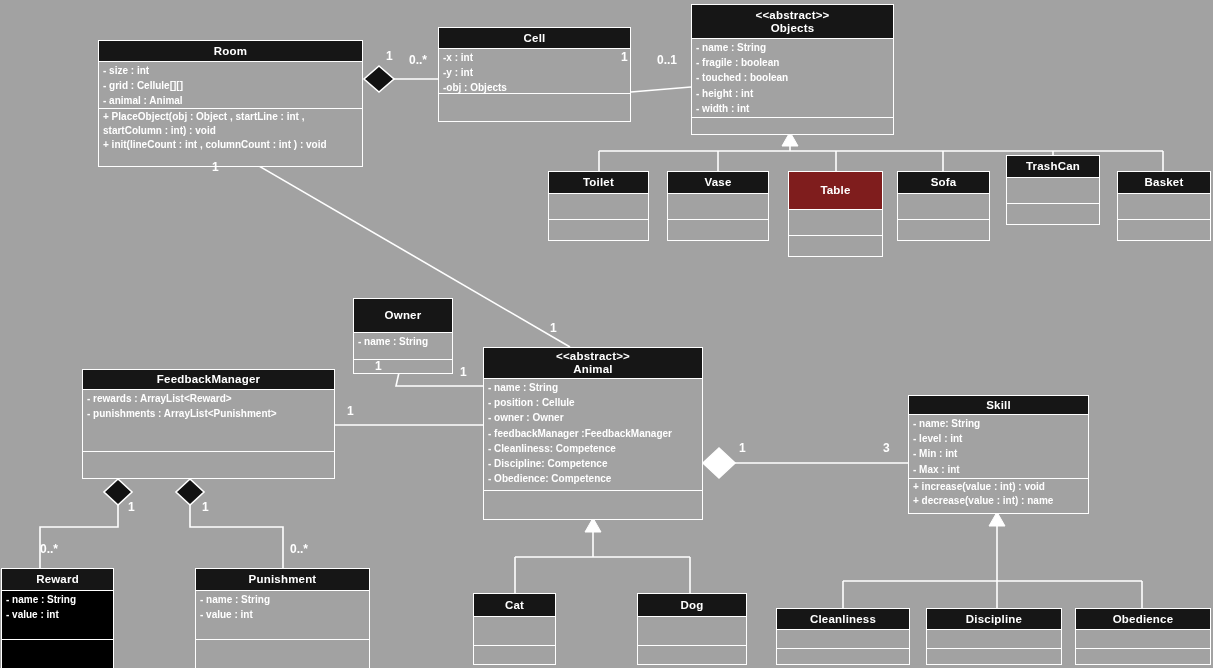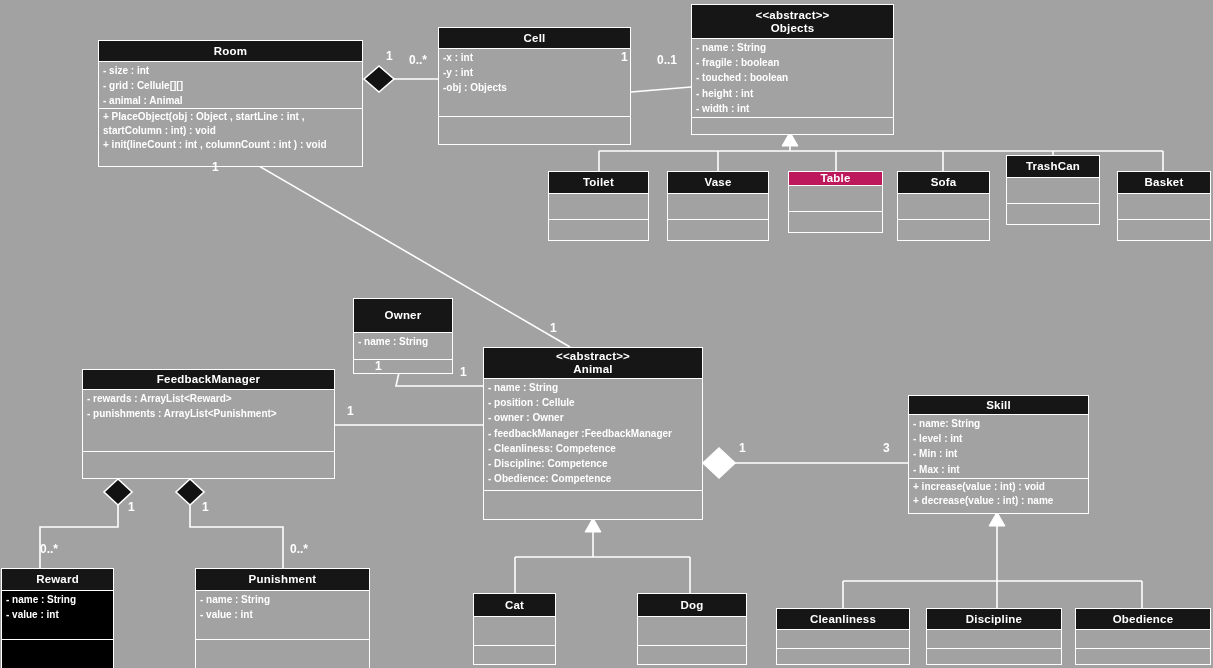--- a/index.html
+++ b/index.html
@@ -67,21 +67,21 @@
         </div>
         <div class="uml-sec last" style="height: 57px;">
           <div class="uml-line wrap" style="color: rgb(255, 255, 255);">+ PlaceObject(obj : Object , startLine : int , startColumn : int) : void</div>
           <div class="uml-line wrap" style="color: rgb(255, 255, 255);">+ init(lineCount : int , columnCount : int ) : void</div>
         </div>
       </div>
       <div class="uml-class" style="left: 438px; top: 27px; width: 193px; background: rgb(162, 162, 162);">
         <div class="uml-title" style="height: 21px; background: rgb(22, 22, 22); color: rgb(255, 255, 255);">
           <div class="cname">Cell</div>
         </div>
-        <div class="uml-sec" style="height: 68px;">
+        <div class="uml-sec" style="height: 45px;">
           <div class="uml-line" style="color: rgb(255, 255, 255);">-x : int</div>
           <div class="uml-line" style="color: rgb(255, 255, 255);">-y : int</div>
           <div class="uml-line" style="color: rgb(255, 255, 255);">-obj : Objects</div>
         </div>
         <div class="uml-sec last" style="height: 27px;"></div>
       </div>
       <div class="uml-class" style="left: 691px; top: 4px; width: 203px; background: rgb(162, 162, 162);">
         <div class="uml-title" style="height: 34px; background: rgb(22, 22, 22); color: rgb(255, 255, 255);">
           <div class="stereo">&lt;&lt;abstract&gt;&gt;</div>
           <div class="cname">Objects</div>
@@ -103,21 +103,21 @@
         <div class="uml-sec last" style="height: 20px;"></div>
       </div>
       <div class="uml-class" style="left: 667px; top: 171px; width: 102px; background: rgb(162, 162, 162);">
         <div class="uml-title" style="height: 22px; background: rgb(22, 22, 22); color: rgb(255, 255, 255);">
           <div class="cname">Vase</div>
         </div>
         <div class="uml-sec" style="height: 26px;"></div>
         <div class="uml-sec last" style="height: 20px;"></div>
       </div>
       <div class="uml-class" style="left: 788px; top: 171px; width: 95px; background: rgb(162, 162, 162);">
-        <div class="uml-title" style="height: 14px; background: #be185d; color: rgb(255, 255, 255);">
+        <div class="uml-title" style="height: 38px; background: #7f1d1d; color: rgb(255, 255, 255);">
           <div class="cname">Table</div>
         </div>
         <div class="uml-sec" style="height: 26px;"></div>
         <div class="uml-sec last" style="height: 20px;"></div>
       </div>
       <div class="uml-class" style="left: 897px; top: 171px; width: 93px; background: rgb(162, 162, 162);">
         <div class="uml-title" style="height: 22px; background: rgb(22, 22, 22); color: rgb(255, 255, 255);">
           <div class="cname">Sofa</div>
         </div>
         <div class="uml-sec" style="height: 26px;"></div>

